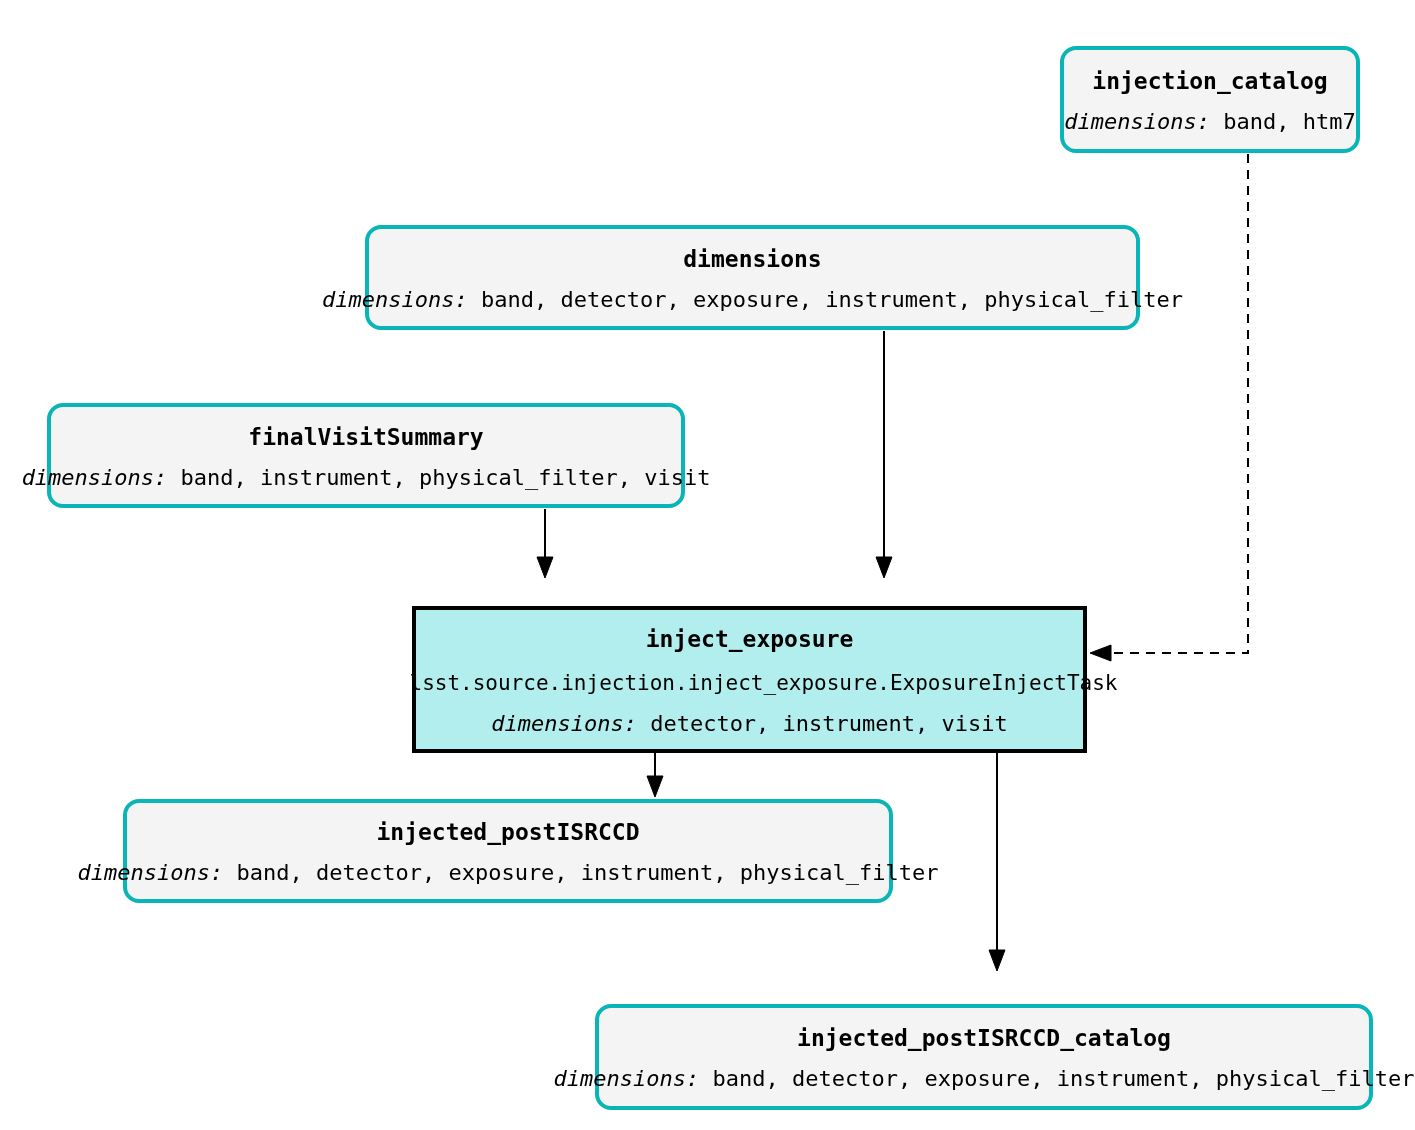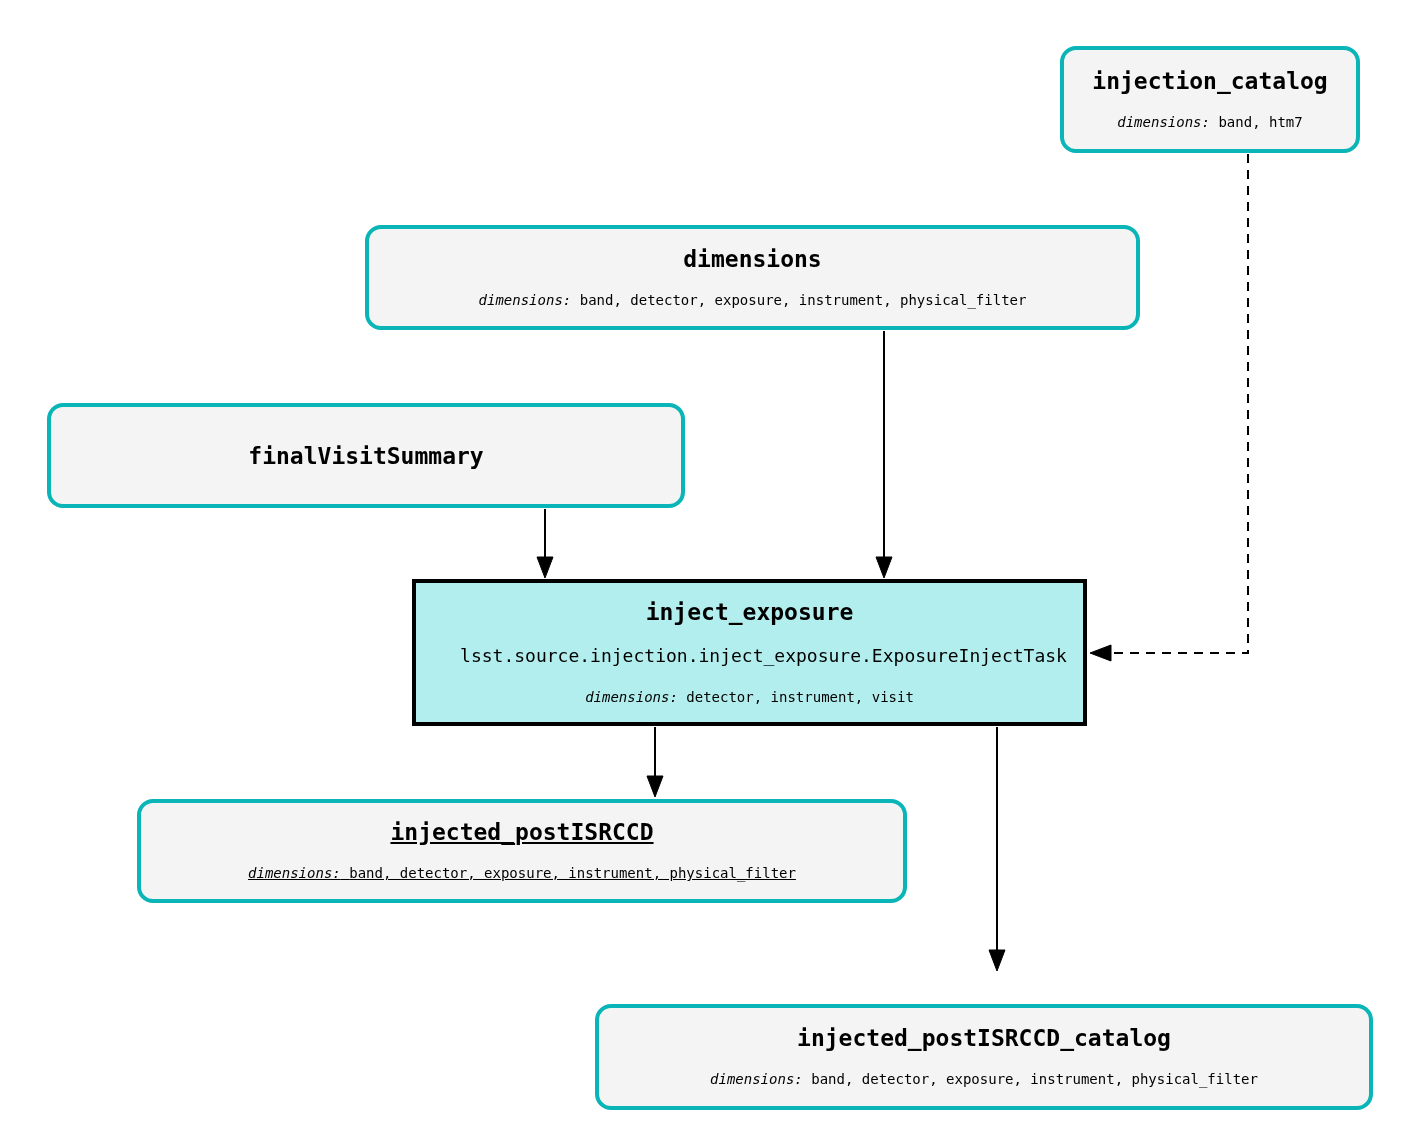--- a/index.html
+++ b/index.html
@@ -57,26 +57,26 @@
     border: 4px solid var(--task-border, #000000);
     border-radius: 0;
     gap: 15px;
   }
   .node-title {
     font-size: 23px;
     font-weight: bold;
     line-height: 28px;
   }
   .node-class {
-    font-size: 18px;
+    font-size: 21px;
     line-height: 22px;
     margin-left: 28px;
   }
   .node-dims {
-    font-size: 14px;
+    font-size: 22px;
     line-height: 22px;
   }
   .dims-label {
     font-style: italic;
   }
 </style>
 </head>
 <body>
 
 <div class="canvas">
@@ -114,29 +114,30 @@
     <div class="node-dims"><span class="dims-label">dimensions:</span> <span class="dims-value">band, htm7</span></div>
   </div>
 
   <div class="node dataset" style="left:365px; top:225px; width:775px; height:105px;">
     <div class="node-title">dimensions</div>
     <div class="node-dims"><span class="dims-label">dimensions:</span> <span class="dims-value">band, detector, exposure, instrument, physical_filter</span></div>
   </div>
 
   <div class="node dataset" style="left:47px; top:403px; width:638px; height:105px;justify-content:center;">
     <div class="node-title">finalVisitSummary</div>
+    <div class="node-dims"><span class="dims-label">dimensions:</span> <span class="dims-value">band, instrument, physical_filter, visit</span></div>
   </div>
 
-  <div class="node task" style="left:412px; top:579px; width:675px; height:147px;gap:19px;">
+  <div class="node task" style="left:412px; top:606px; width:675px; height:147px;gap:19px;">
     <div class="node-title">inject_exposure</div>
     <div class="node-class">lsst.source.injection.inject_exposure.ExposureInjectTask</div>
     <div class="node-dims"><span class="dims-label">dimensions:</span> <span class="dims-value">detector, instrument, visit</span></div>
   </div>
 
-  <div class="node dataset" style="left:137px; top:799px; width:770px; height:104px;text-decoration:underline;">
+  <div class="node dataset" style="left:123px; top:799px; width:770px; height:104px;">
     <div class="node-title">injected_postISRCCD</div>
     <div class="node-dims"><span class="dims-label">dimensions:</span> <span class="dims-value">band, detector, exposure, instrument, physical_filter</span></div>
   </div>
 
   <div class="node dataset" style="left:595px; top:1004px; width:778px; height:106px;">
     <div class="node-title">injected_postISRCCD_catalog</div>
     <div class="node-dims"><span class="dims-label">dimensions:</span> <span class="dims-value">band, detector, exposure, instrument, physical_filter</span></div>
   </div>
 
 </div>

